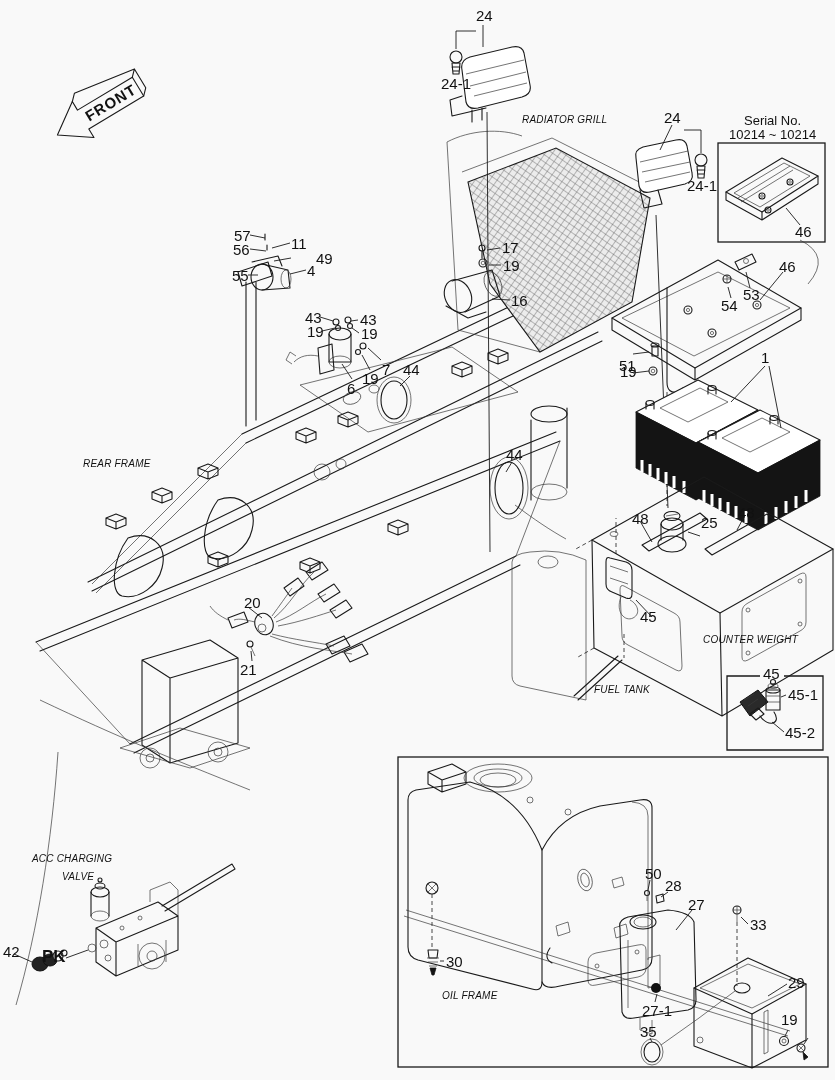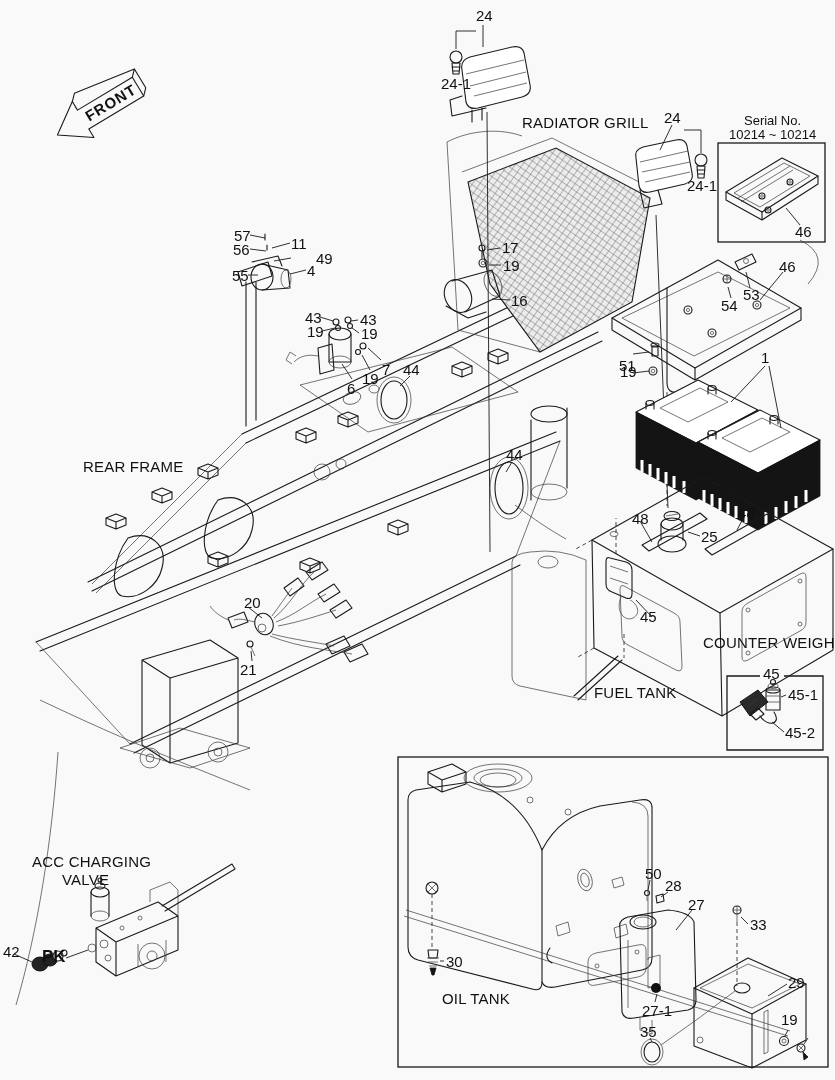--- a/index.html
+++ b/index.html
@@ -9,21 +9,21 @@
   svg{position:absolute;left:0;top:0;}
   .ln{fill:none;stroke:#1a1a1a;stroke-width:1.1;stroke-linejoin:round;stroke-linecap:round;}
   .thin{fill:none;stroke:#3a3a3a;stroke-width:0.7;stroke-linejoin:round;}
   .ld{fill:none;stroke:#1a1a1a;stroke-width:0.9;}
   .dsh{fill:none;stroke:#1a1a1a;stroke-width:0.8;stroke-dasharray:4 3;}
   .wht{fill:#ffffff;stroke:#1a1a1a;stroke-width:1.1;stroke-linejoin:round;}
   .blk{fill:#141414;stroke:#141414;stroke-width:0.8;}
   .box{fill:none;stroke:#1a1a1a;stroke-width:1.3;}
   #callout-layer{position:absolute;left:0;top:0;width:835px;height:788px;pointer-events:none;}
   .callout{position:absolute;color:#111;white-space:nowrap;font-size:15px;line-height:1.05;}
-  .callout.section{font-size:15px;letter-spacing:.2px;}
+  .callout.section{font-size:10px;letter-spacing:.2px;font-style:italic;}
   .callout.small{font-size:13px;}
   .callout.bold{font-weight:bold;font-size:17px;}
   .front-text{font-size:15px;font-weight:bold;letter-spacing:1px;fill:#111;}
 </style>
 </head>
 <body>
 
 <div id="stage">
 <svg width="835" height="1080" viewBox="0 0 835 1080">
   <defs>
@@ -403,39 +403,39 @@
       <div class="callout part" style="left: 382px; top: 362px;">7</div>
       <div class="callout part" style="left: 362px; top: 371px;">19</div>
       <div class="callout part" style="left: 347px; top: 381px;">6</div>
       <div class="callout part" style="left: 403px; top: 362px;">44</div>
       <div class="callout section" style="left: 83px; top: 459px;">REAR FRAME</div>
       <div class="callout part" style="left: 506px; top: 447px;">44</div>
       <div class="callout part" style="left: 619px; top: 358px;">51</div>
       <div class="callout part" style="left: 620px; top: 364px;">19</div>
       <div class="callout part" style="left: 761px; top: 350px;">1</div>
       <div class="callout part" style="left: 632px; top: 511px;">48</div>
-      <div class="callout part" style="left: 701px; top: 529px;">25</div>
+      <div class="callout part" style="left: 701px; top: 515px;">25</div>
       <div class="callout part" style="left: 738px; top: 505px;">48</div>
       <div class="callout part" style="left: 640px; top: 609px;">45</div>
       <div class="callout section" style="left: 703px; top: 635px;">COUNTER WEIGHT</div>
       <div class="callout section" style="left: 594px; top: 685px;">FUEL TANK</div>
       <div class="callout part" style="left: 763px; top: 666px;">45</div>
       <div class="callout part" style="left: 788px; top: 687px;">45-1</div>
       <div class="callout part" style="left: 785px; top: 725px;">45-2</div>
       <div class="callout part" style="left: 236px; top: 595px; margin-left: 8px;">20</div>
       <div class="callout part" style="left: 240px; top: 662px;">21</div>
       <div class="callout section" style="left: 32px; top: 854px;">ACC CHARGING</div>
       <div class="callout section" style="left: 62px; top: 872px;">VALVE</div>
       <div class="callout part" style="left: 3px; top: 944px;">42</div>
       <div class="callout bold" style="left: 42px; top: 948px;">PK</div>
       <div class="callout part" style="left: 645px; top: 866px;">50</div>
       <div class="callout part" style="left: 665px; top: 878px;">28</div>
       <div class="callout part" style="left: 688px; top: 897px;">27</div>
       <div class="callout part" style="left: 750px; top: 917px;">33</div>
       <div class="callout part" style="left: 446px; top: 954px;">30</div>
-      <div class="callout section" style="left: 442px; top: 991px;">OIL TANK</div>
+      <div class="callout section" style="left: 442px; top: 991px;">OIL FRAME</div>
       <div class="callout part" style="left: 642px; top: 1003px;">27-1</div>
       <div class="callout part" style="left: 640px; top: 1024px;">35</div>
       <div class="callout part" style="left: 788px; top: 975px;">29</div>
       <div class="callout part" style="left: 781px; top: 1012px;">19</div>
       <div class="callout part" style="left: 837px; top: 1025px;">40</div>
     </div>
 </div>
 
 </body></html>

